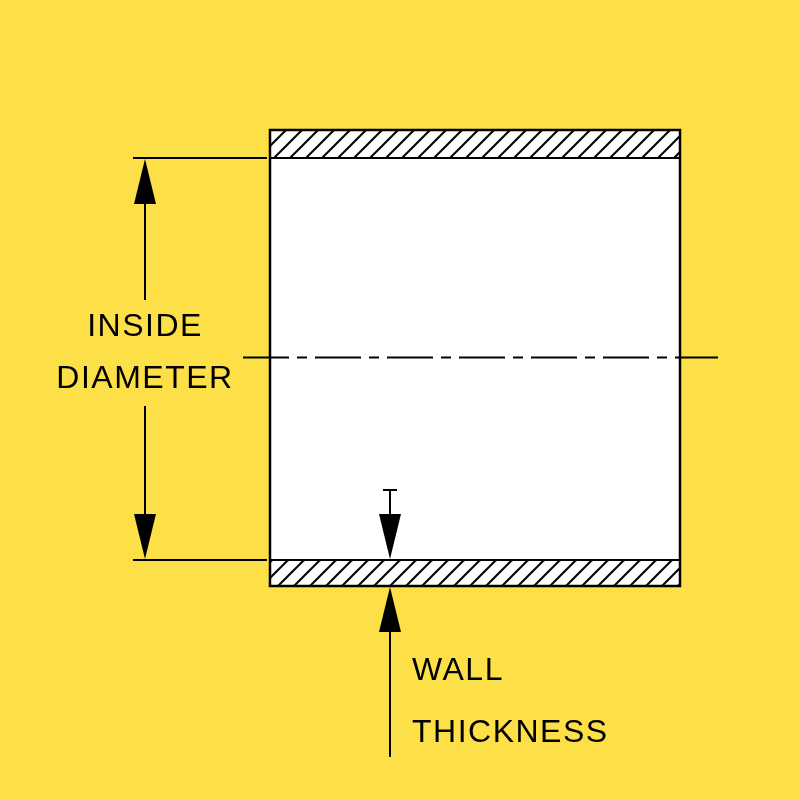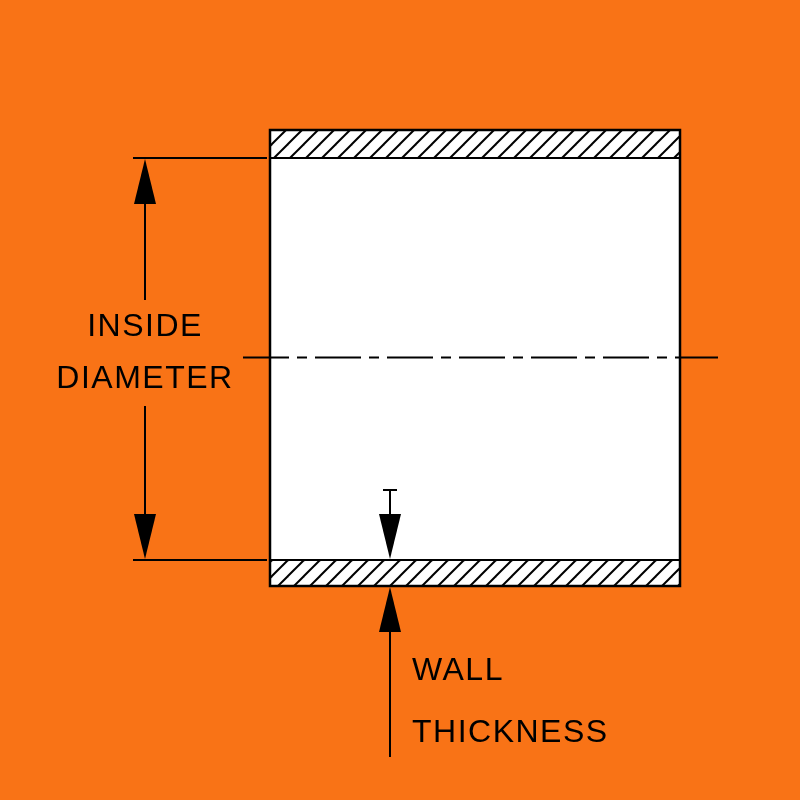--- a/index.html
+++ b/index.html
@@ -4,21 +4,21 @@
 <style>
   html, body {
     margin: 0;
     padding: 0;
     background: #ffffff;
   }
   .canvas {
     position: relative;
     width: 800px;
     height: 800px;
-    background: #f97316;
+    background: #fde047;
     font-family: "Liberation Sans", sans-serif;
     overflow: hidden;
   }
   svg text {
     font-family: "Liberation Sans", sans-serif;
     font-size: 32px;
     letter-spacing: 1.5px;
     fill: #000000;
   }
 </style>

